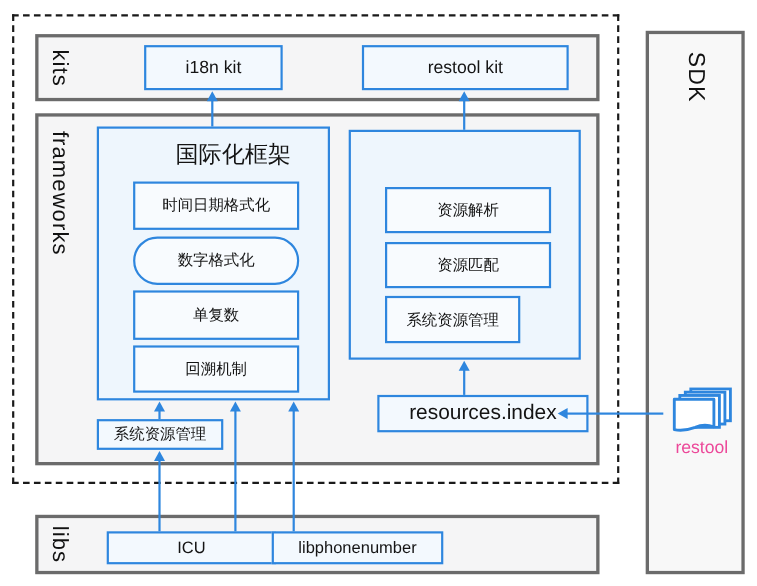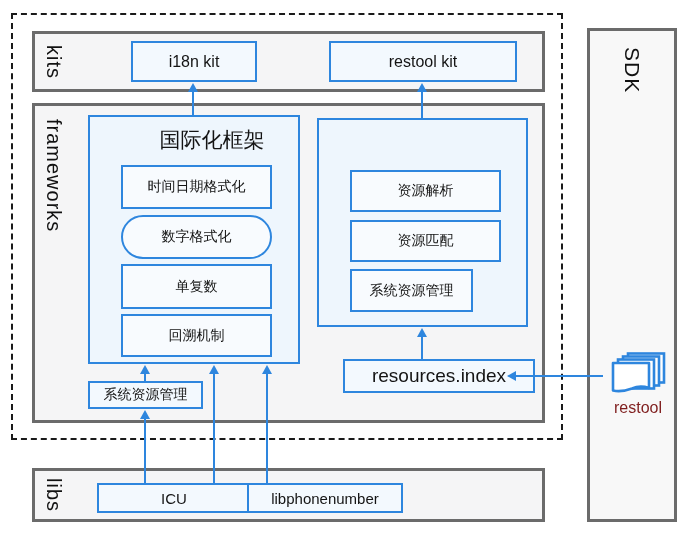--- a/index.html
+++ b/index.html
@@ -34,21 +34,21 @@
   .vline{position:absolute;width:2px;background:#2E86DE;z-index:6;}
   .hline{position:absolute;height:2px;background:#2E86DE;z-index:6;}
   .arrow-up{position:absolute;width:0;height:0;border-left:5px solid transparent;
     border-right:5px solid transparent;border-bottom:9px solid #2E86DE;z-index:6;}
   .arrow-left{position:absolute;width:0;height:0;border-top:5px solid transparent;
     border-bottom:5px solid transparent;border-right:9px solid #2E86DE;z-index:6;}
 
   
   .restool-wrap{position:absolute;left:598px;top:352px;width:80px;z-index:7;
     display:flex;flex-direction:column;align-items:center;}
-  .restool-label{font-size:16px;margin-top:3px;color:#7f1d1d;}
+  .restool-label{font-size:16px;margin-top:3px;color:#ec4899;}
 </style>
 </head>
 <body>
 
 <div id="canvas">
 
   <div class="dashed-box"></div>
 
   <div class="gray-box" style="left:32px;top:31px;width:513px;height:61px;">
     <div class="vlabel" style="position:absolute;left:7px;top:50%;transform:translateY(-50%);">kits</div>

